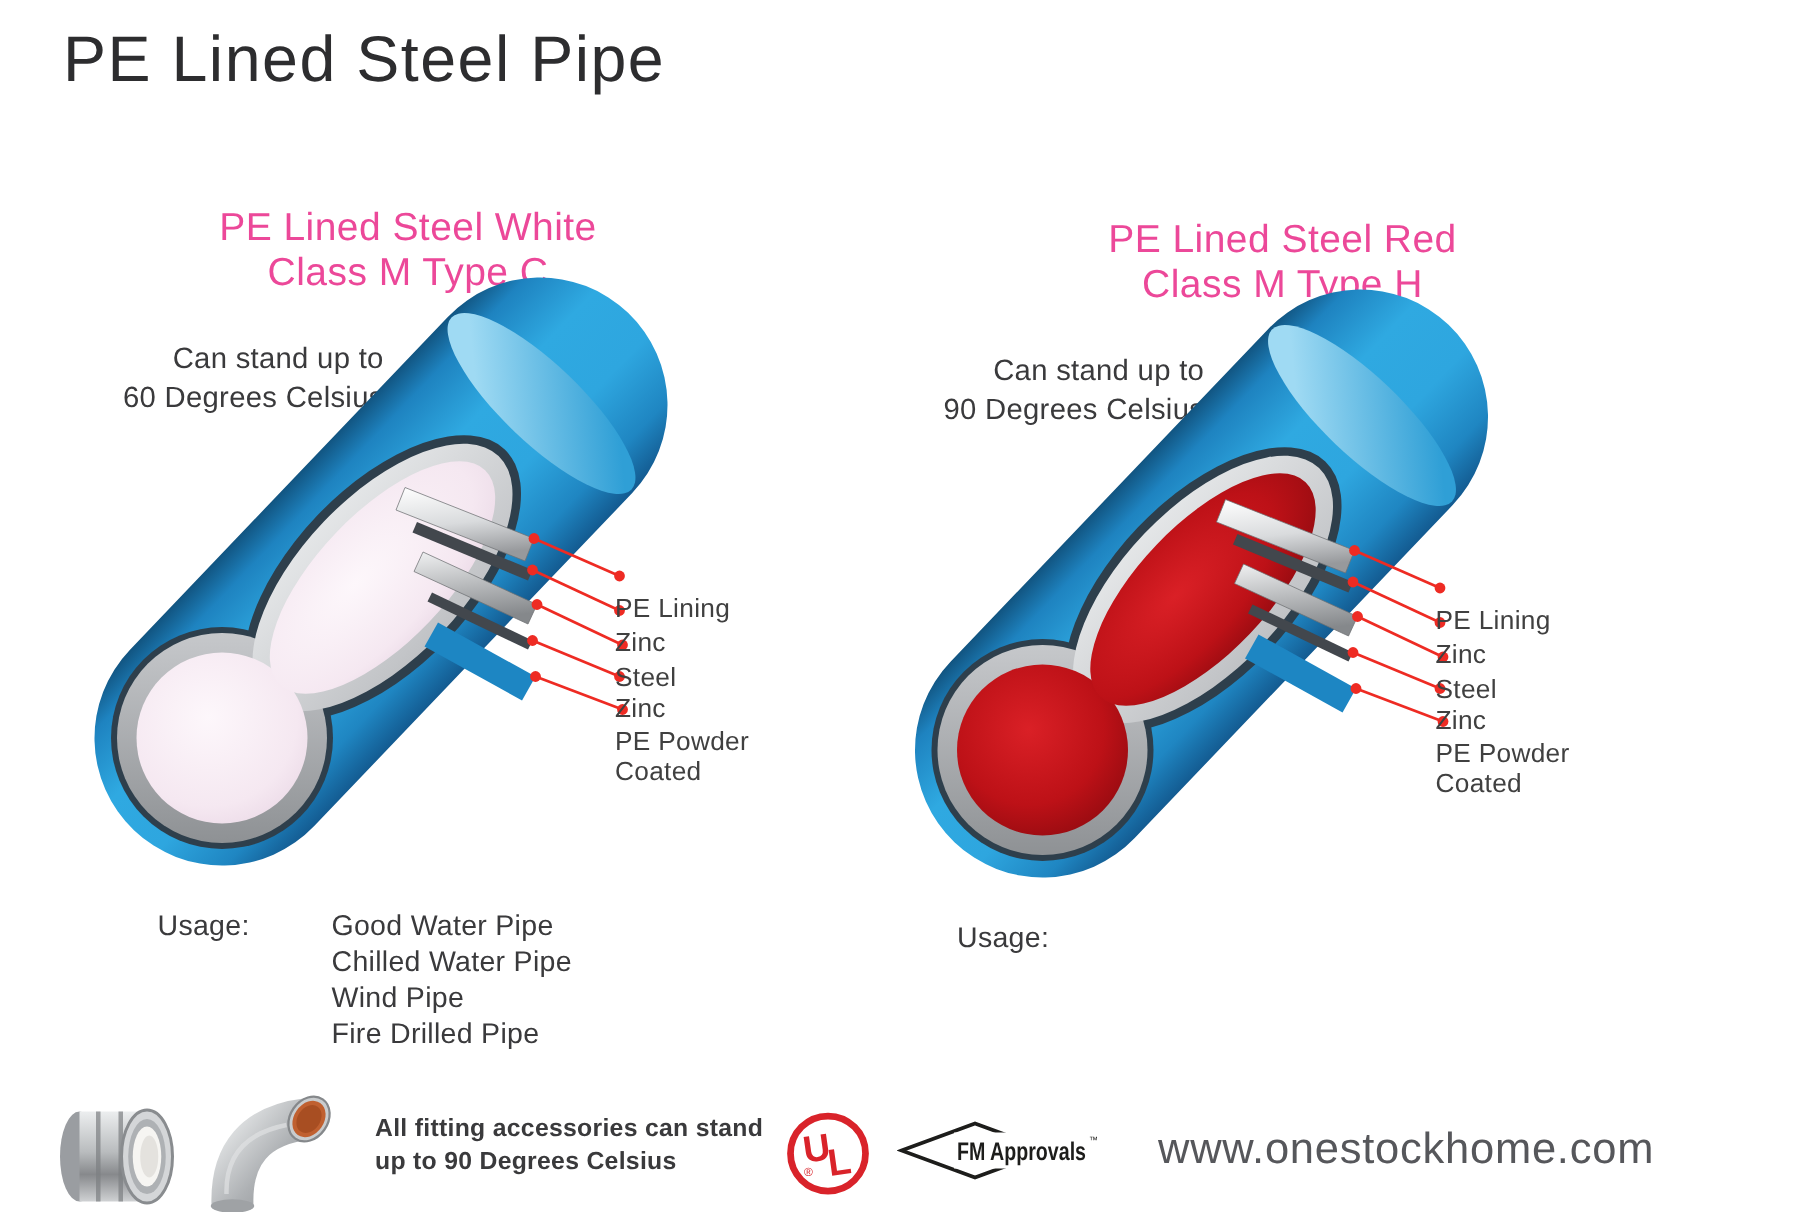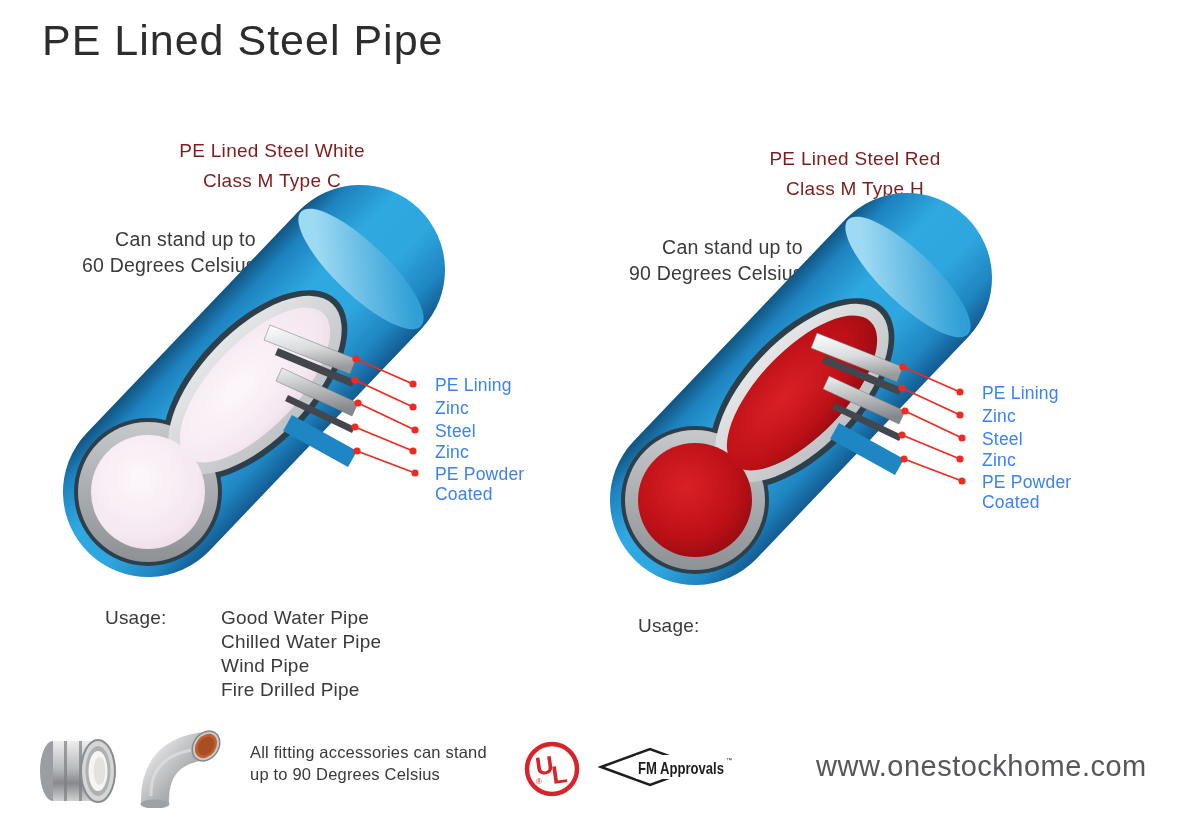--- a/index.html
+++ b/index.html
@@ -9,41 +9,41 @@
   }
   .main-title{
     position:absolute;left:42px;top:16px;font-size:43px;font-weight:400;
     color:#2d2d2f;letter-spacing:1px;
   }
   .panel{position:absolute;width:545px;height:600px;top:120px;}
   .panel-left{left:30px;}
   .panel-right{left:577px;top:128px;}
   .panel-title{
     position:absolute;top:16px;width:440px;text-align:center;
-    font-size:19px;line-height:30px;color:#7f1d1d;letter-spacing:.3px;
+    font-size:26px;line-height:30px;color:#ec4899;letter-spacing:.3px;
   }
   .panel-left .panel-title{left:22px;}
   .panel-right .panel-title{left:58px;}
   .note{
     position:absolute;left:52px;top:106px;font-size:19.5px;line-height:26px;
     color:#3a3a3c;letter-spacing:.2px;text-align:right;
   }
   .pipe-svg{position:absolute;left:0;top:0;width:540px;height:480px;}
   .layer-label{
-    position:absolute;left:405px;width:114px;font-size:17.5px;line-height:20px;
-    color:#3b82f6;letter-spacing:.2px;
+    position:absolute;left:380px;width:114px;font-size:17.5px;line-height:20px;
+    color:#404040;letter-spacing:.2px;margin-top:20px;
   }
   .ll0{top:255px}.ll1{top:278px}.ll2{top:301px}.ll3{top:322px}.ll4{top:344px}
   .usage{position:absolute;top:486px;display:flex;font-size:19px;line-height:24px;color:#3a3a3c;letter-spacing:.2px;}
   .panel-left .usage{left:75px;}
   .panel-right .usage{left:61px;}
   .usage-label{width:116px;flex:0 0 116px;}
   .footer-item{position:absolute;}
-  .fitting-note{left:250px;top:741px;font-size:16.5px;line-height:22px;color:#3a3a3c;letter-spacing:.2px;}
-  .website{left:772px;top:750px;font-size:29px;color:#56575b;letter-spacing:.5px;margin-left:44px;}
+  .fitting-note{left:250px;top:741px;font-size:16.5px;line-height:22px;color:#3a3a3c;letter-spacing:.2px;font-weight:bold;}
+  .website{left:772px;top:750px;font-size:29px;color:#56575b;letter-spacing:.5px;}
   .photo-coupling{left:36px;top:733px;}
   .photo-elbow{left:131px;top:726px;}
   .ul-logo{left:523px;top:740px;}
   .fm-logo{left:598px;top:742px;}
 </style>
 </head>
 <body>
 
 <div class="canvas">
 

